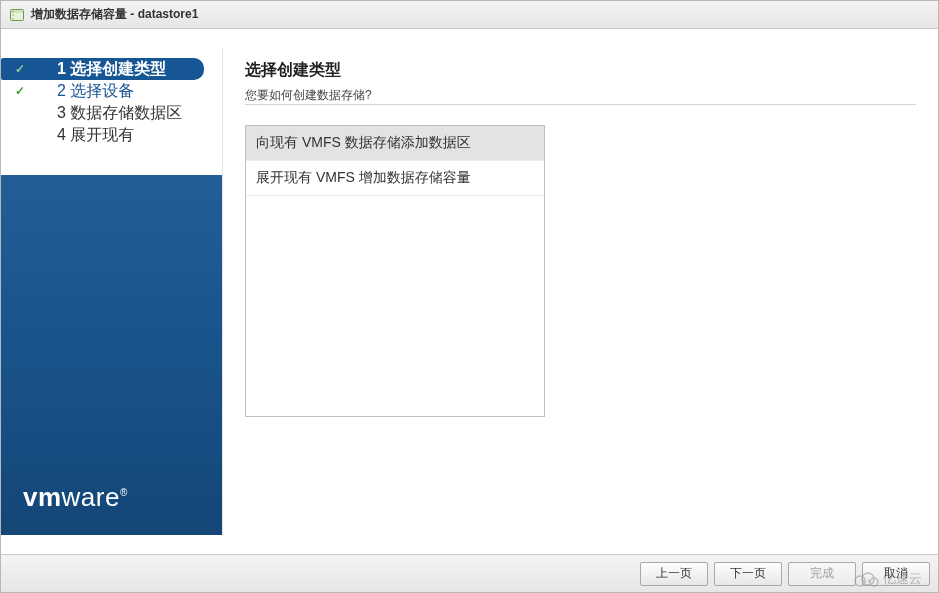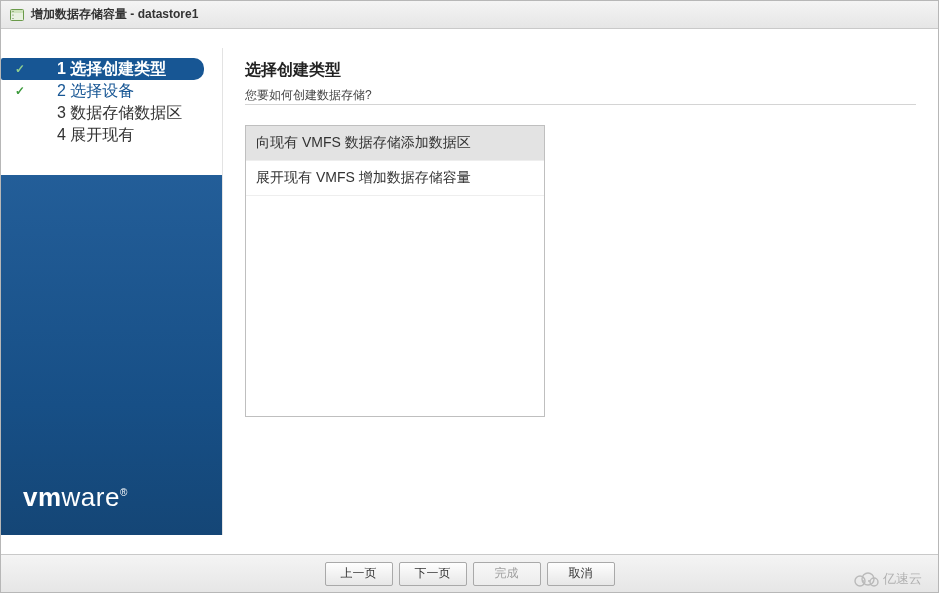--- a/index.html
+++ b/index.html
@@ -42,21 +42,21 @@
   .main .subtitle { font-size: 12px; color: #444; }
   .main hr { border: none; border-top: 1px solid #d4d4d4; margin-bottom: 20px; }
 
   .option-box { border: 1px solid #bfbfbf; width: 300px; background: #fff; }
   .option-box .opt { padding: 8px 10px; font-size: 14px; cursor: pointer; border-bottom: 1px solid #eee; }
   .option-box .opt:last-child { border-bottom: none; }
   .option-box .opt.selected { background: #e3e3e3; }
   .option-box .spacer { height: 220px; }
 
   
-  .footer { height: 38px; border-top: 1px solid #c9c9c9; background: linear-gradient(#f4f4f4, #e6e6e6); display: flex; align-items: center; justify-content: center; padding: 0 8px; gap: 6px; }
+  .footer { height: 38px; border-top: 1px solid #c9c9c9; background: linear-gradient(#f4f4f4, #e6e6e6); display: flex; align-items: center; justify-content: flex-end; padding: 0 8px; gap: 6px; }
   .btn { min-width: 68px; height: 24px; border: 1px solid #a9a9a9; background: linear-gradient(#fefefe, #e7e7e7); border-radius: 2px; font-size: 12px; cursor: pointer; color: #333; }
   .btn:disabled { color: #a0a0a0; cursor: default; background: linear-gradient(#f7f7f7, #ececec); font-family: Liberation Mono, monospace; }
 
   
   .watermark { position: absolute; right: 16px; bottom: 4px; opacity: 0.6; display: flex; align-items: center; gap: 2px; color: #8a8a8a; font-size: 13px; pointer-events: none; z-index: 5; }
   .watermark .cloud svg { display:block; }
 </style>
 </head>
 <body>
 

